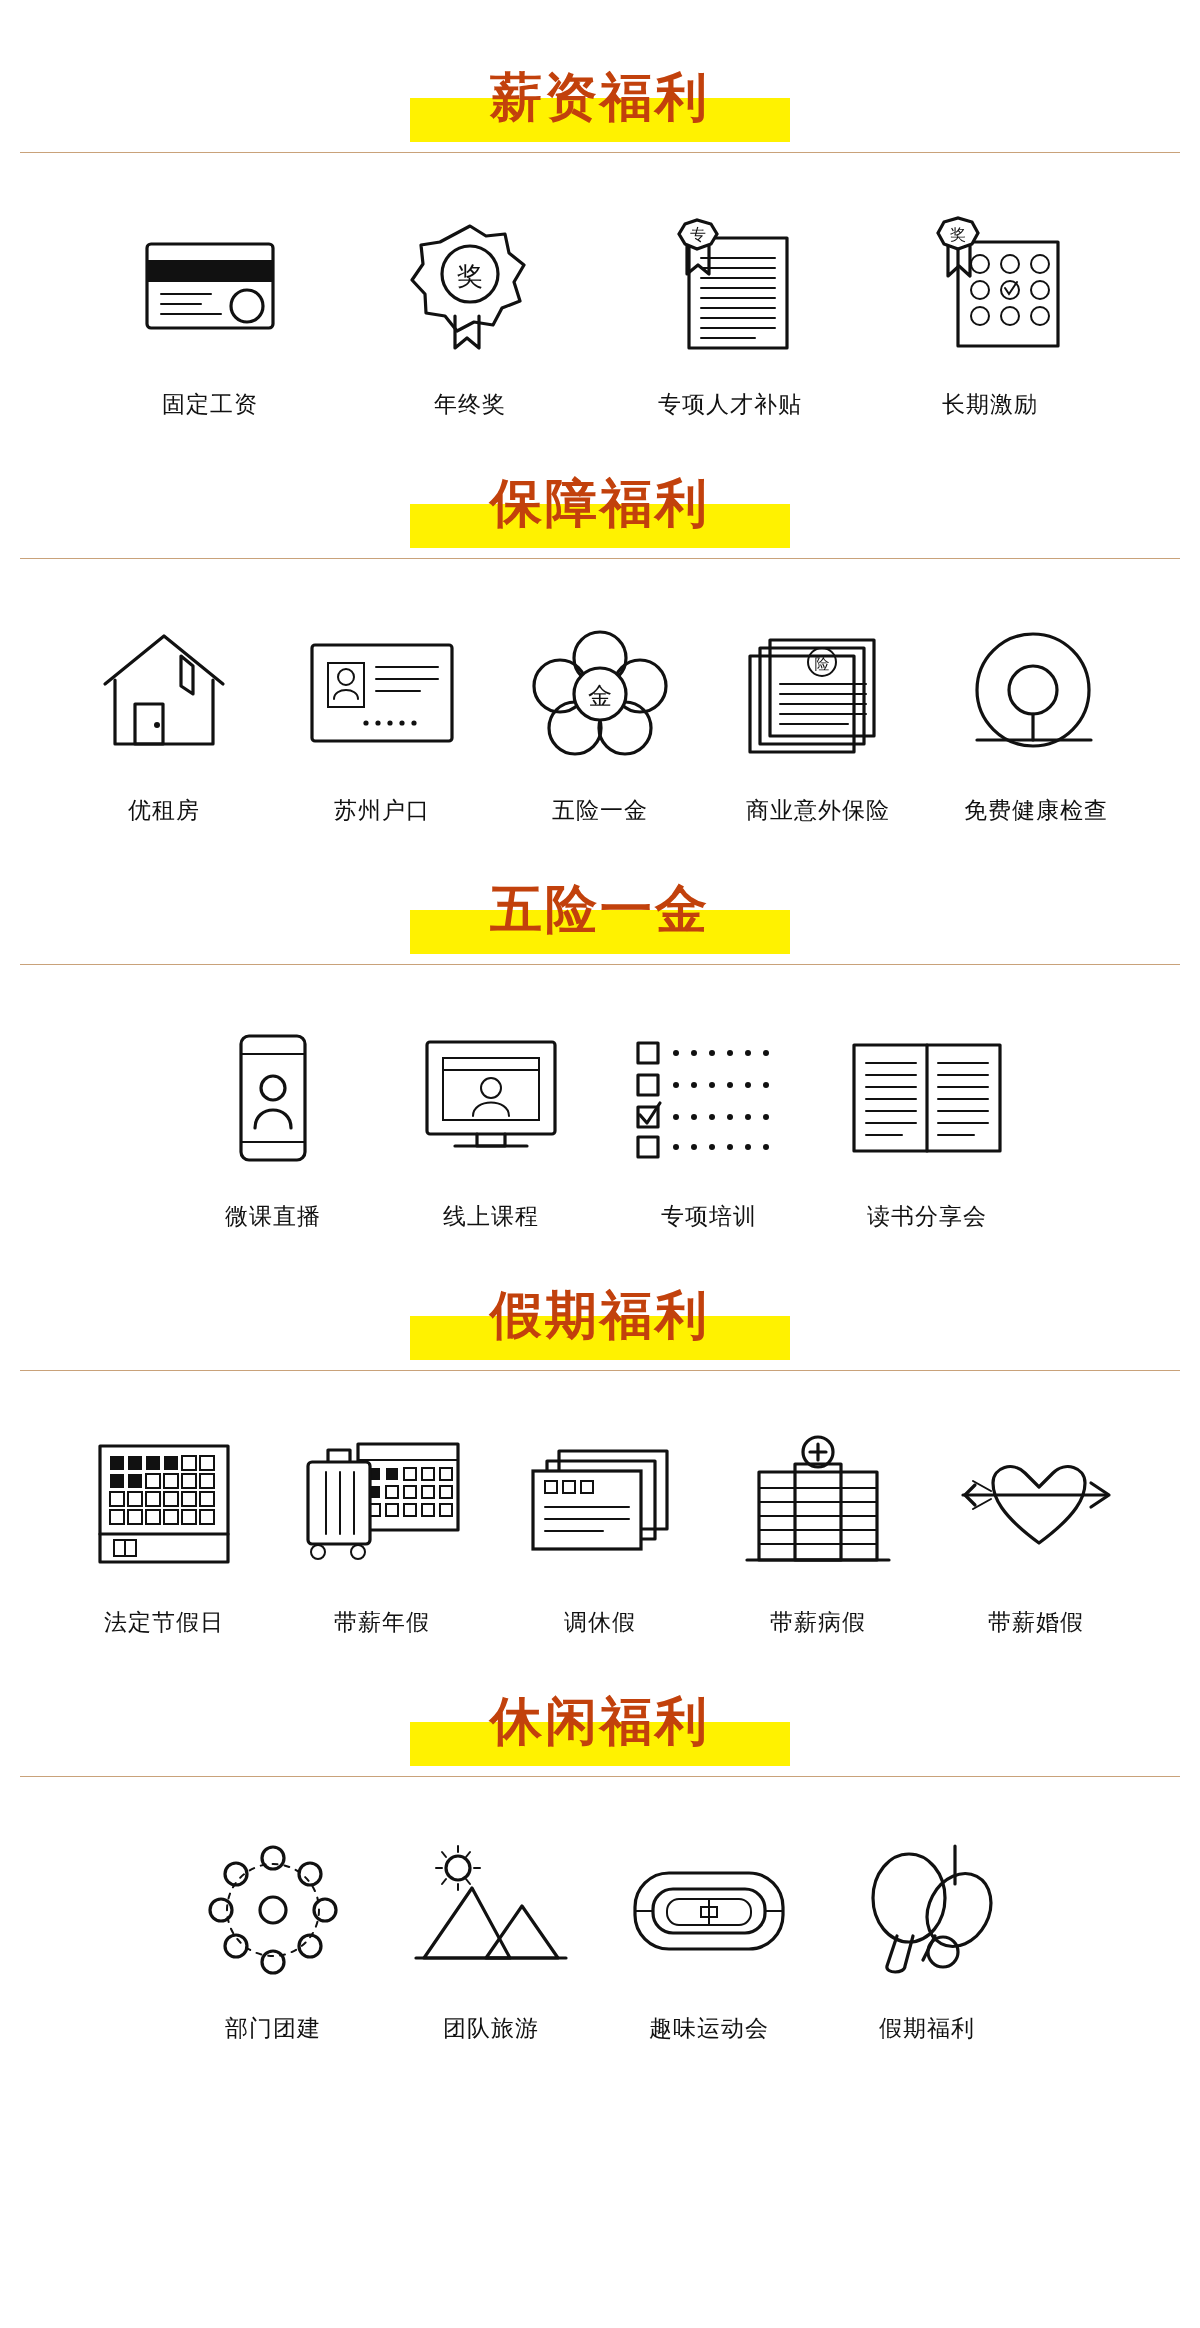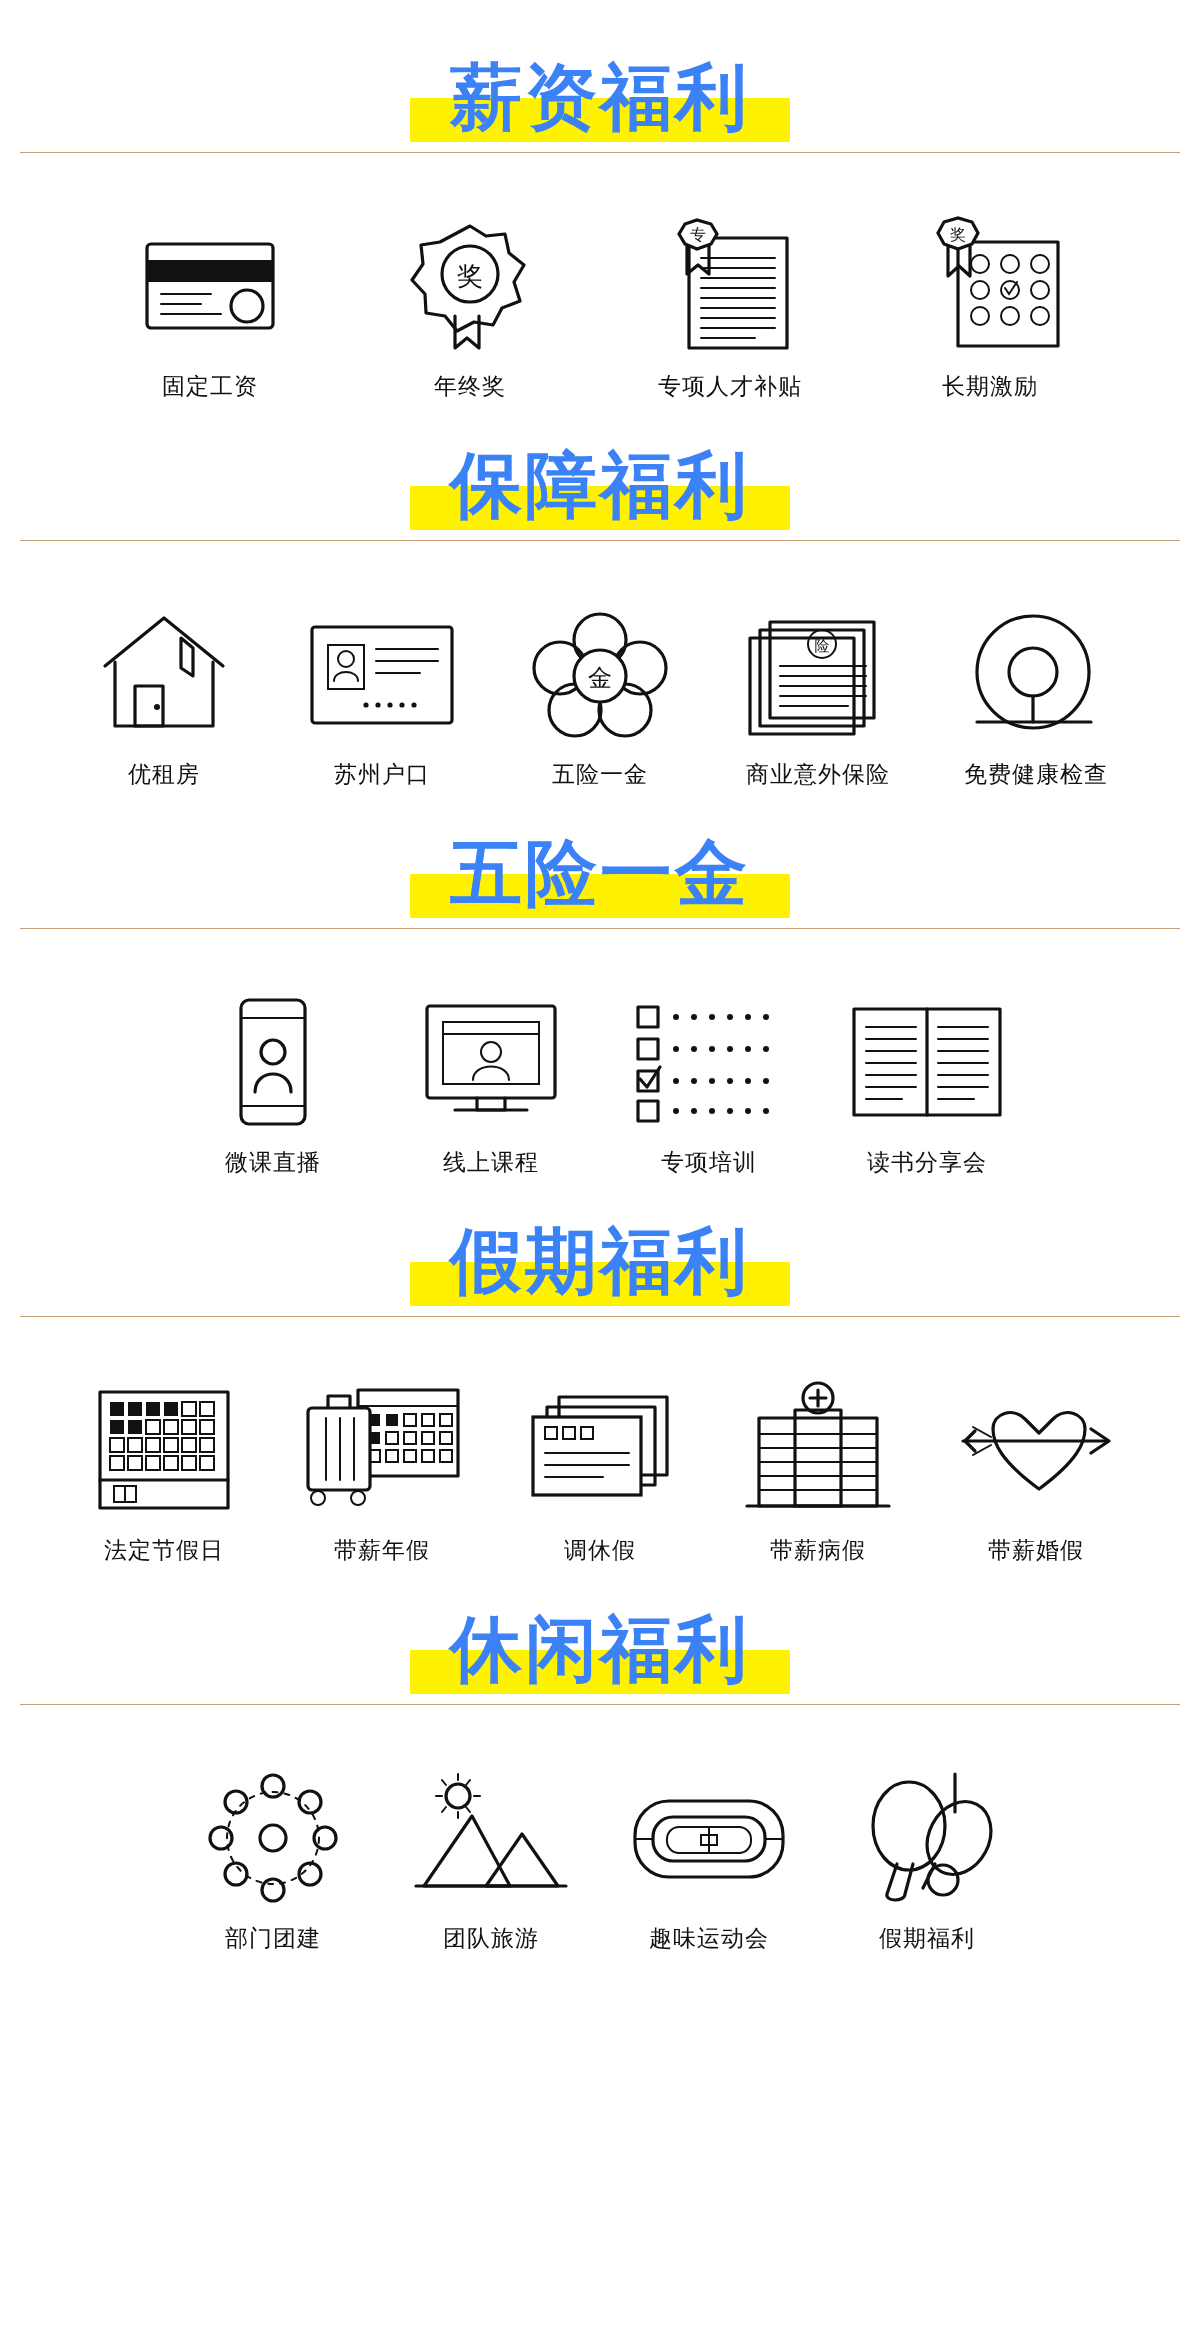--- a/index.html
+++ b/index.html
@@ -32,25 +32,25 @@
     transform:translateX(-50%);
     top:50px;
     width:380px;
     height:44px;
     background:#fff200;
     z-index:1;
   }
   .sec-title{
     position:relative;
     z-index:2;
-    font-size:72px;
+    font-size:52px;
     font-weight:bold;
     letter-spacing:3px;
     line-height:1;
-    color:#3b82f6;
+    color:#c2410c;
     padding-bottom:6px;
   }
   .rule{
     width:1160px;
     margin:0 auto;
     border-top:1.5px solid #c9a27a;
     position:relative;
     z-index:3;
   }
   
@@ -69,21 +69,21 @@
     flex-direction:column;
     align-items:center;
   }
   .icon-box{
     height:170px;
     display:flex;
     align-items:center;
     justify-content:center;
   }
   .label{
-    margin-top:0;
+    margin-top:18px;
     font-size:23px;
     letter-spacing:1px;
     color:#111;
     text-align:center;
     white-space:nowrap;
   }
   svg{ display:block; }
   .ln{ fill:none; stroke:#111; stroke-width:3.2; stroke-linejoin:round; stroke-linecap:round; }
   .ln-thin{ fill:none; stroke:#111; stroke-width:2; stroke-linecap:round; }
   .fill-dark{ fill:#111; stroke:none; }

